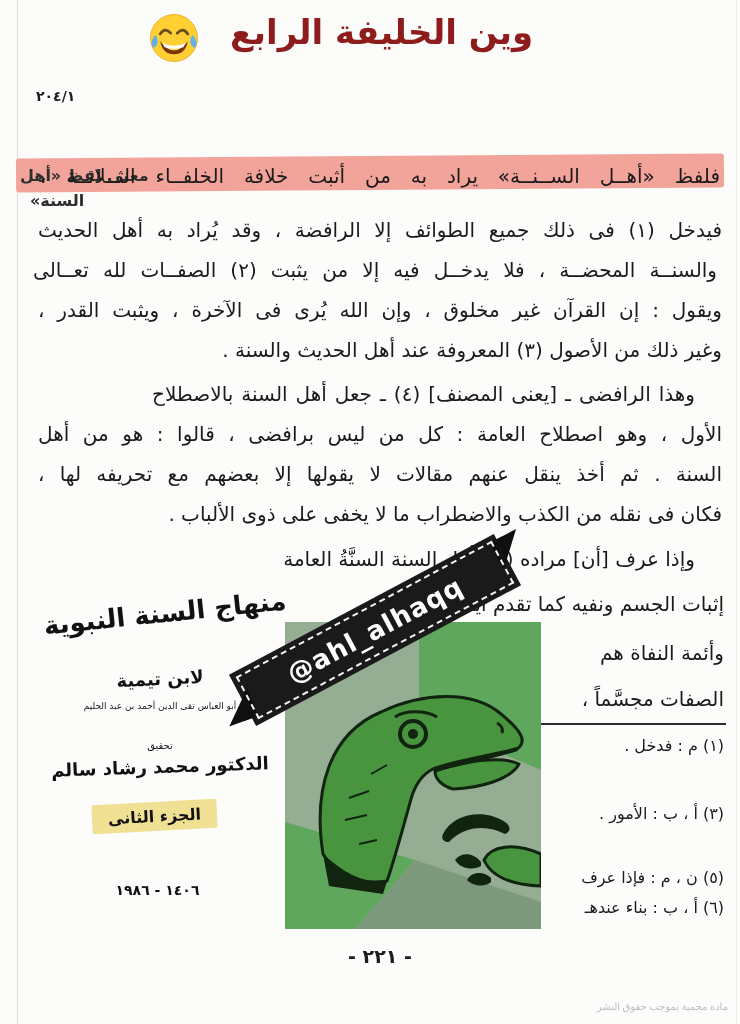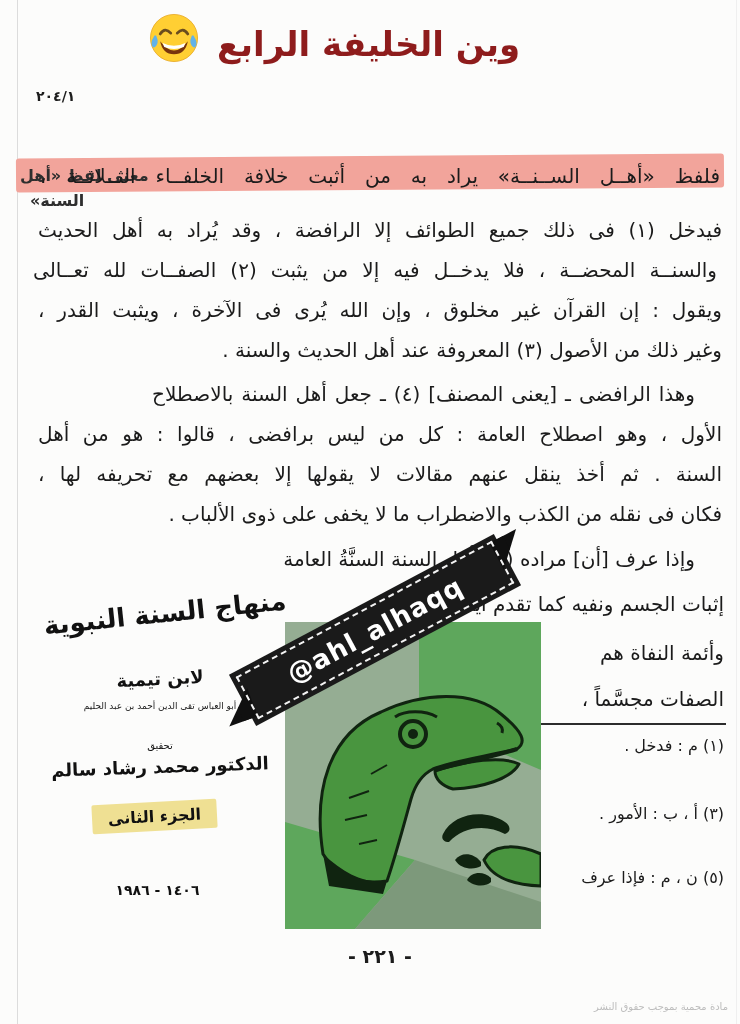--- a/index.html
+++ b/index.html
@@ -3,21 +3,21 @@
 <meta charset="utf-8">
 <style>
   html,body{margin:0;padding:0;background:#e9e9e9;}
   *{box-sizing:border-box;}
   .page{position:relative;width:740px;height:1024px;background:#fcfcfb;overflow:hidden;
         font-family:"DejaVu Sans",sans-serif;color:#1c1c1c;}
   .edge-l{position:absolute;left:17px;top:0;width:1px;height:1024px;background:#dcdcdc;}
   .edge-r{position:absolute;right:3px;top:0;width:1px;height:1024px;background:#efefef;}
 
   
-  .meme-title{position:absolute;top:12px;left:148px;display:flex;align-items:flex-end;gap:17px;z-index:3;}
+  .meme-title{position:absolute;top:12px;left:148px;display:flex;align-items:flex-start;gap:30px;z-index:3;}
   .meme-title .txt{font-size:34px;font-weight:bold;color:#8e1c1c;direction:rtl;white-space:nowrap;
                    letter-spacing:0.5px;}
   .emoji{width:52px;height:52px;flex:0 0 auto;}
 
   
   .mref{position:absolute;top:88px;left:36px;font-size:14px;direction:ltr;font-weight:600;z-index:2;}
   .hl-band{position:absolute;top:156px;left:16px;width:708px;height:34px;background:#f2a49b;
            transform:rotate(-0.4deg);border-radius:3px;z-index:1;}
   .mnote{position:absolute;font-size:16px;color:#2e2e2e;direction:rtl;white-space:nowrap;z-index:2;font-weight:600;}
   .mnote1{top:166px;left:20px;}
@@ -71,21 +71,21 @@
           border-left-color:transparent;border-top-color:transparent;transform:rotate(8deg);z-index:-1;}
   .ribbon::after{content:"";position:absolute;right:-22px;top:6px;border:15px solid #101010;
           border-right-color:transparent;border-bottom-color:transparent;z-index:-1;}
   .ribbon-inner{position:absolute;inset:5px;border:2px dashed #f3f3f3;display:flex;align-items:center;
           justify-content:center;}
   .ribbon-inner span{color:#ffffff;font-size:26px;font-weight:bold;letter-spacing:1px;direction:ltr;}
 
   
   .pnum{position:absolute;top:945px;left:0;width:760px;text-align:center;font-size:19px;font-weight:bold;
         letter-spacing:2px;z-index:2;}
-  .wmark{position:absolute;top:1001px;right:12px;font-size:10px;color:#bdbdbd;direction:rtl;z-index:2;}
+  .wmark{position:absolute;top:1001px;right:12px;font-size:10px;color:#bdbdbd;direction:rtl;z-index:2;font-family:Liberation Serif, serif;}
 </style>
 </head>
 <body>
 
 <div class="page">
   <div class="edge-l"></div>
   <div class="edge-r"></div>
 
   <div class="meme-title">
     <svg class="emoji" viewBox="0 0 64 64">
@@ -116,20 +116,21 @@
   <div class="bline l10">فكان فى نقله من الكذب والاضطراب ما لا يخفى على ذوى الألباب .</div>
   <div class="bline l11">وإذا عرف [أن] مراده (٥) بأهل السنة السنَّةُ العامة</div>
   <div class="bline l12">إثبات الجسم ونفيه كما تقدم أيضاً متن</div>
   <div class="bline l13">وأئمة النفاة هم</div>
   <div class="bline l14">الصفات مجسَّماً ،</div>
 
   <div class="fsep"></div>
   <div class="fnote f0">(١) م : فدخل .</div>
   <div class="fnote f2">(٣) أ ، ب : الأمور .</div>
   <div class="fnote f4">(٥) ن ، م : فإذا عرف</div>
+  <div class="fnote f5">(٦) أ ، ب : بناء عندهـ</div>
 
   <div class="cover c-title">منهاج السنة النبوية</div>
   <div class="cover c-author">لابن تيمية</div>
   <div class="cover c-author-full">أبو العباس تقى الدين أحمد بن عبد الحليم</div>
   <div class="cover c-tahqiq">تحقيق</div>
   <div class="cover c-editor">الدكتور محمد رشاد سالم</div>
   <div class="cover c-part">الجزء الثانى</div>
   <div class="cover c-year">١٤٠٦ - ١٩٨٦</div>
 
   <svg class="meme" viewBox="0 0 256 307">

